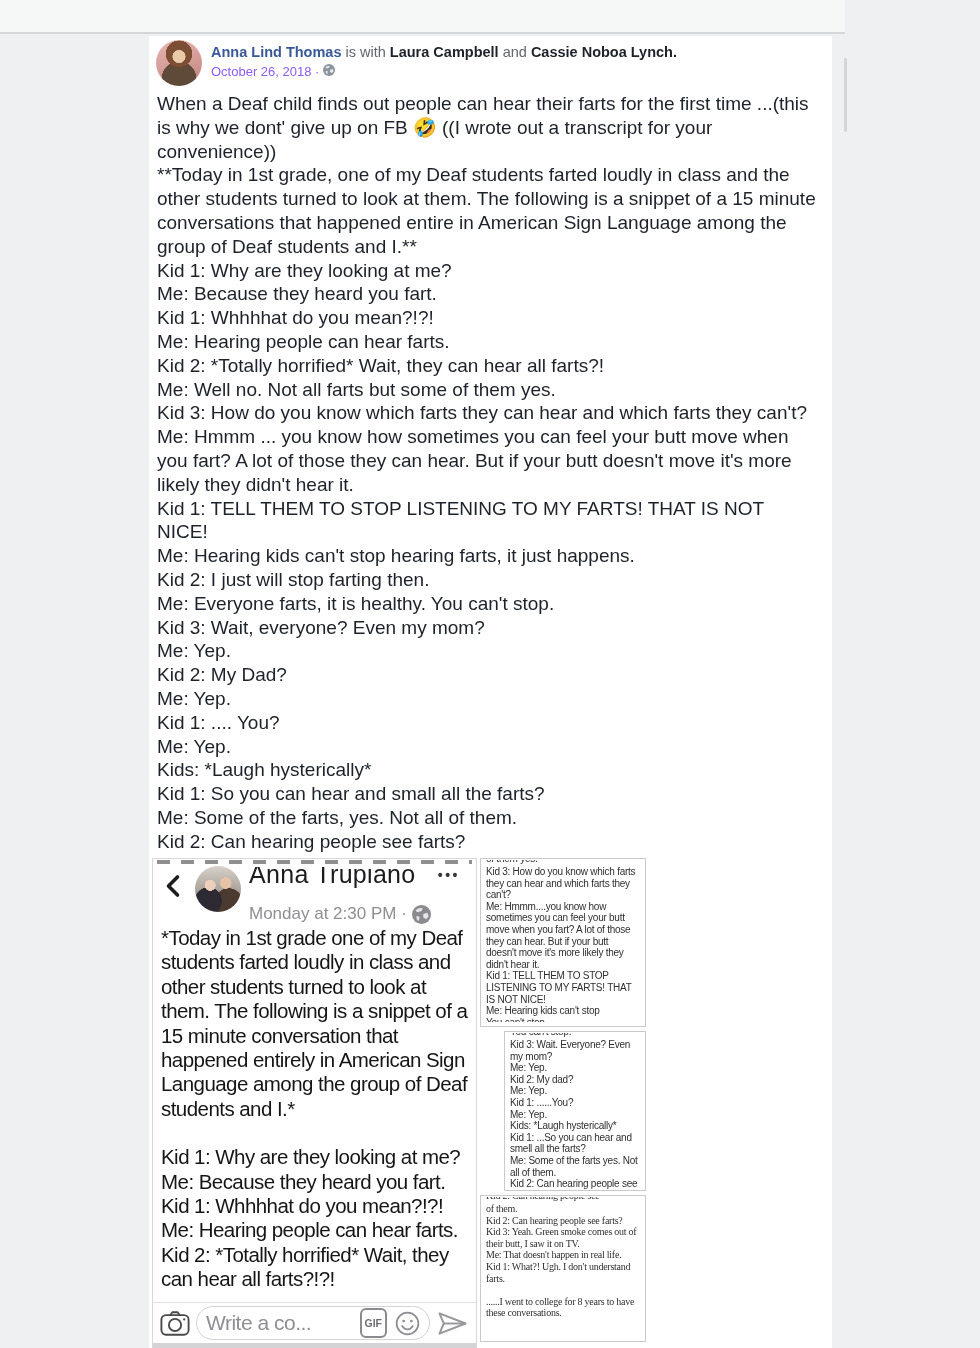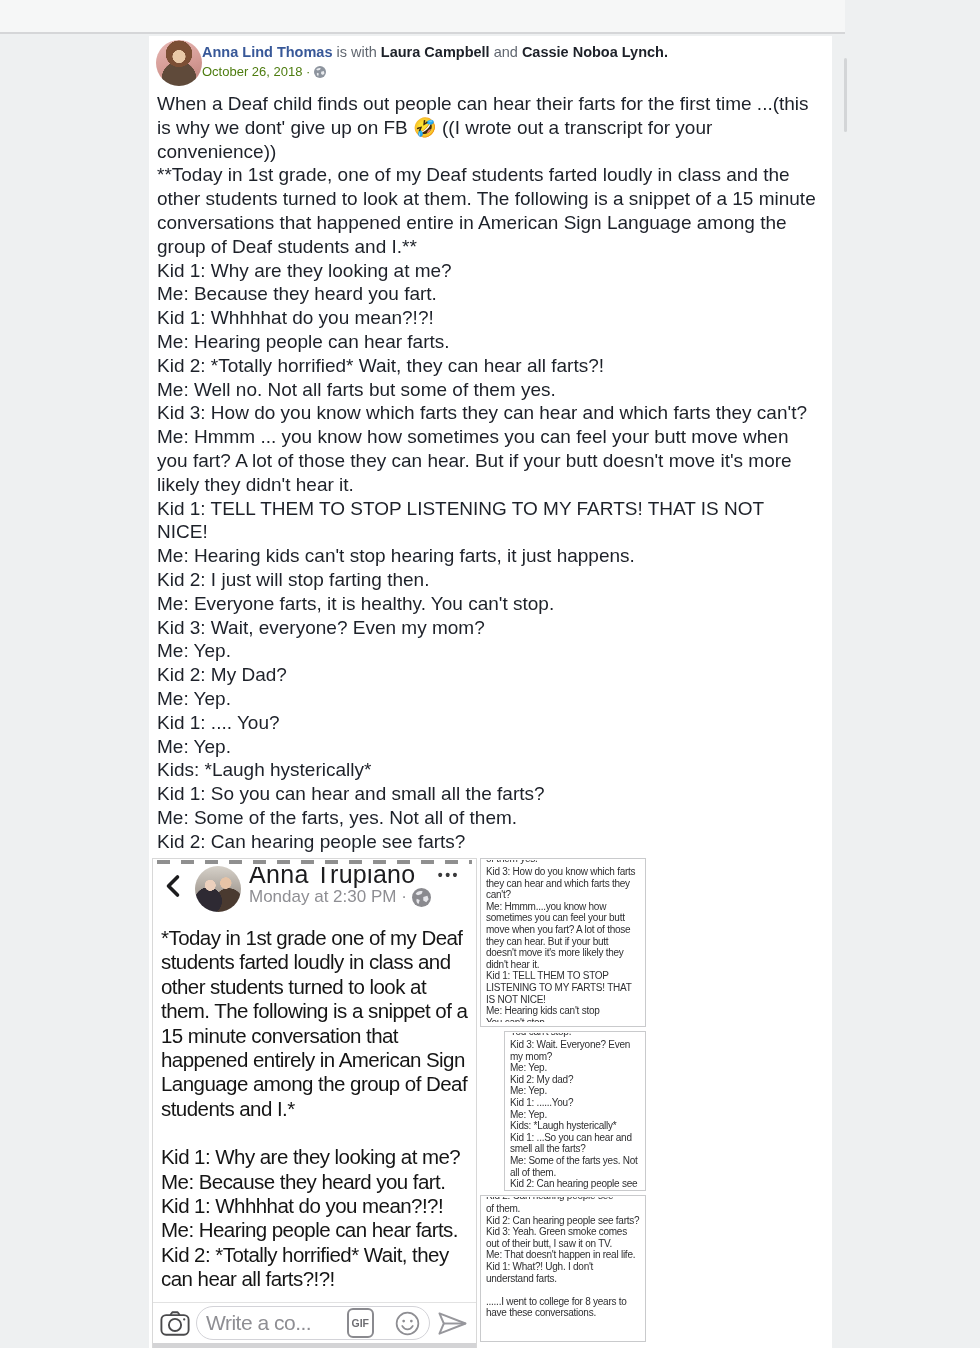--- a/index.html
+++ b/index.html
@@ -5,32 +5,32 @@
   html,body{margin:0;padding:0;background:#eef0f1;}
   *{box-sizing:border-box;}
   .page{position:relative;width:980px;height:1348px;overflow:hidden;background:#eef0f1;
         font-family:"Liberation Sans","DejaVu Sans",sans-serif;}
   .top-strip{position:absolute;left:0;top:0;width:845px;height:34px;background:#f6f7f7;
              border-bottom:2px solid #d5d6d8;}
   .scroll-thumb{position:absolute;left:844px;top:58px;width:3px;height:74px;background:#d3d5d7;border-radius:2px;}
   .card{position:absolute;left:149px;top:36px;width:683px;height:1312px;background:#ffffff;}
 
   
-  .post-header{display:flex;padding:4px 12px 0 7px;}
+  .post-header{display:flex;gap:9px;padding:4px 12px 0 7px;}
   .avatar-main{width:46px;height:46px;border-radius:50%;flex:0 0 46px;
     background:
       radial-gradient(circle at 50% 36%, #e9c9a8 0 17%, rgba(0,0,0,0) 18%),
       radial-gradient(circle at 50% 30%, #7c4f35 0 33%, rgba(0,0,0,0) 34%),
       radial-gradient(circle at 50% 84%, #5f4a3a 0 38%, rgba(0,0,0,0) 39%),
       linear-gradient(160deg,#e8b7b4 0%, #d49a94 55%, #b97f77 100%);}
   .header-text{padding-top:3px;}
   .name-line{font-size:14.5px;line-height:19px;color:#616770;}
   .link-author{color:#385898;font-weight:bold;cursor:pointer;}
   .link-tagged{color:#1d2129;font-weight:bold;cursor:pointer;}
-  .meta-line{display:flex;align-items:center;gap:4px;font-size:13px;color:#4d7c0f;margin-top:2px;}
+  .meta-line{display:flex;gap:4px;font-size:13px;color:#8b5cf6;margin-top:2px;}
   .meta-line .globe{display:inline-block;}
 
   
   .post-body{margin:6px 14px 0 8px;max-height:762px;overflow:hidden;
              font-size:19px;line-height:23.8px;color:#1d2129;white-space:pre-line;}
 
   
   .collage{position:absolute;left:3px;top:822px;width:497px;height:495px;background:#fff;display:flex;gap:3px;}
   .shot-left{position:relative;width:325px;height:490px;border:1px solid #d8d8d8;border-bottom:none;
              background:#fff;overflow:hidden;flex:0 0 325px;}
@@ -41,42 +41,42 @@
   .avatar-couple{position:absolute;left:42px;top:-1px;width:46px;height:46px;border-radius:50%;
     background:
       radial-gradient(circle at 33% 42%, #ecd0bd 0 13%, rgba(0,0,0,0) 14%),
       radial-gradient(circle at 67% 37%, #e6c3a6 0 13%, rgba(0,0,0,0) 14%),
       radial-gradient(circle at 29% 76%, #2e2a33 0 28%, rgba(0,0,0,0) 29%),
       radial-gradient(circle at 73% 79%, #4a3a30 0 28%, rgba(0,0,0,0) 29%),
       linear-gradient(180deg,#d6d1c9 0%, #a9a199 55%, #4a443f 100%);}
   .shot-name-clip{position:absolute;left:96px;top:0;height:21px;overflow:hidden;width:200px;}
   .shot-name{display:block;margin-top:-7px;font-size:25px;line-height:28px;color:#1c1c1e;
              font-weight:500;letter-spacing:.3px;white-space:nowrap;}
-  .shot-meta{position:absolute;left:96px;top:20px;display:flex;align-items:center;gap:5px;
+  .shot-meta{position:absolute;left:96px;top:37px;display:flex;align-items:center;gap:5px;
              font-size:17px;color:#8e8e93;}
   .menu-dots{position:absolute;right:16px;top:0;font-size:14px;font-weight:bold;letter-spacing:2.5px;color:#3a3a3c;}
   .shot-para1{margin:13px 4px 0 8px;font-size:20.5px;line-height:24.4px;letter-spacing:-0.55px;color:#151515;}
   .shot-dialogue{margin:24px 4px 0 8px;font-size:20.5px;line-height:24.4px;letter-spacing:-0.55px;
                  color:#151515;white-space:pre-line;}
   .comment-bar{position:absolute;left:0;right:0;bottom:5px;height:41px;background:#fff;
                border-top:1px solid #e2e2e2;display:flex;align-items:center;gap:6px;padding:0 7px;}
   .pill{flex:1;height:34px;border:1.5px solid #d3d3d8;border-radius:19px;display:flex;
-        align-items:center;gap:21px;padding:0 9px;background:#fff;}
+        align-items:center;gap:8px;padding:0 9px;background:#fff;}
   .placeholder{flex:1;font-size:21px;color:#8e8e93;letter-spacing:-0.5px;white-space:nowrap;overflow:hidden;}
   .gif-badge{border:2px solid #8a8a8f;border-radius:6px;font-size:10.5px;font-weight:bold;
              color:#6d6d72;padding:7px 3px;line-height:12px;}
   .home-strip{position:absolute;left:0;right:0;bottom:0;height:5px;background:#d4d4d6;}
 
   
   .shots-right{width:166px;display:flex;flex-direction:column;gap:4px;padding-top:0;}
   .panel{border:1px solid #c9cacc;background:#fff;padding:1px 4px 0 5px;overflow:hidden;
          font-size:10px;line-height:11.6px;letter-spacing:-0.25px;color:#2f2f31;}
   .panel-1{height:169px;}
   .panel-2{height:160px;margin-left:24px;}
-  .panel-3{height:147px;}
+  .panel-3{height:147px;font-family:Liberation Serif, serif;}
   .panel-lines{white-space:pre-line;}
   .slice-clip-top{height:6px;overflow:hidden;}
   .slice-clip-top .slice-text{display:block;margin-top:-7px;}
   .slice-clip-bottom{height:5px;overflow:hidden;}
   .slice-clip-bottom .slice-text{display:block;}
   svg{display:block;}
 </style>
 </head>
 <body>
 

